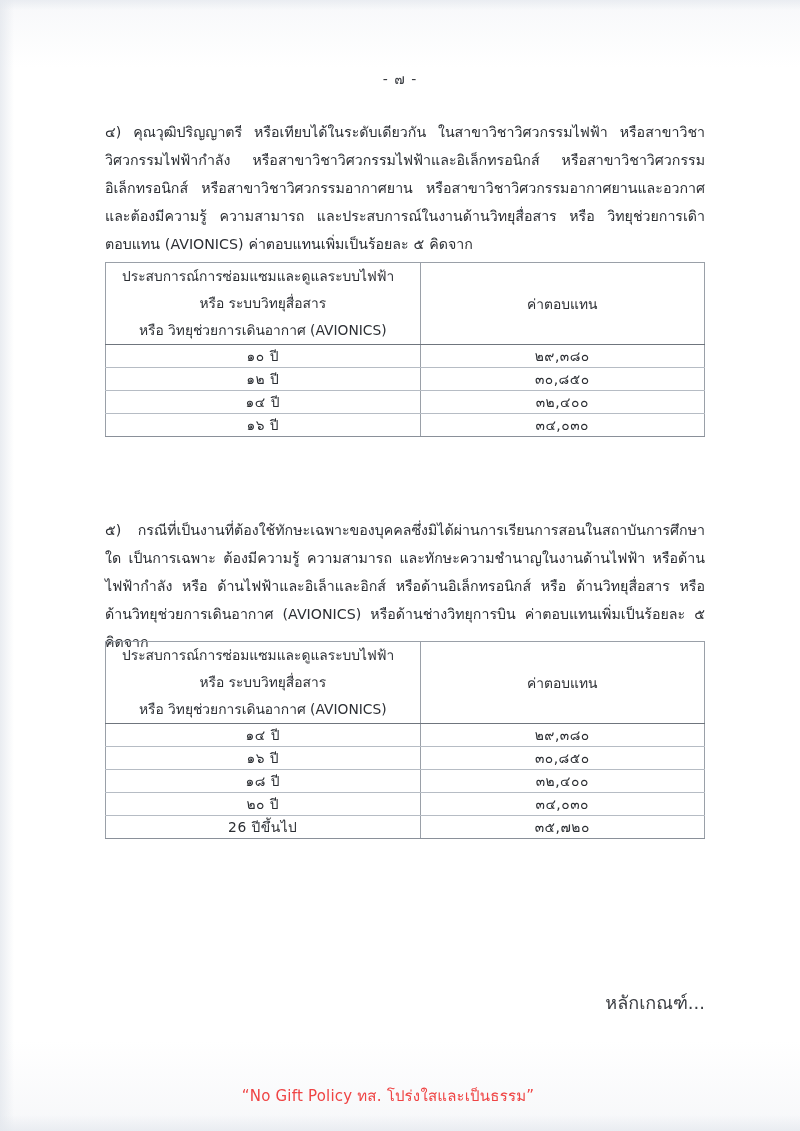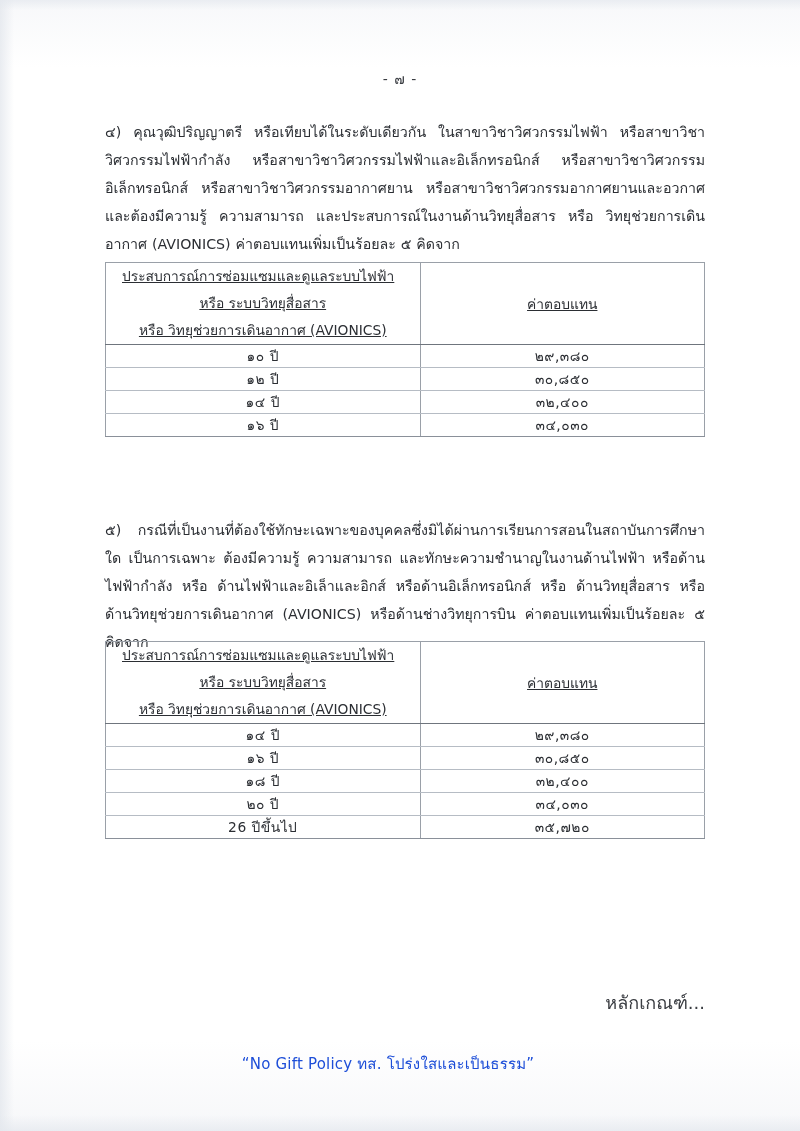--- a/index.html
+++ b/index.html
@@ -96,21 +96,20 @@
   table.t2 { top: 641px; }
 
   table.comp th,
   table.comp td {
     border: 1px solid #9aa0a8;
     padding: 0;
     font-weight: normal;
   }
   table.comp thead th {
     border-bottom: 1px solid #6f757d;
-    text-decoration: underline;
   }
   table.comp tbody td {
     border-top: 1px solid #b6bcc4;
     border-bottom: 1px solid #b6bcc4;
   }
   table.comp tbody tr:last-child td {
     border-bottom: 1px solid #8a9099;
   }
   table.comp .col-left  { width: 315px; }
   table.comp .col-right { width: 285px; }
@@ -144,47 +143,47 @@
   .tail-note {
     position: absolute;
     top: 988px;
     right: 95px;
     font-size: 18px;
     color: #3a3d42;
   }
 
   .footer-policy {
     position: absolute;
-    top: 1052px;
+    top: 1084px;
     left: 0;
     width: 776px;
     text-align: center;
     font-size: 15px;
-    color: #1d4ed8;
+    color: #ef4444;
     letter-spacing: 0.2px;
   }
 </style>
 </head>
 <body>
 
 <div class="page">
   <div class="scan-tint"></div>
   <div class="scan-edge-left"></div>
   <div class="scan-edge-top"></div>
   <div class="scan-edge-bottom"></div>
 
   <div class="content">
 
     <div class="page-number">- ๗ -</div>
 
     <div class="para para-1">
       <span>๔) คุณวุฒิปริญญาตรี หรือเทียบได้ในระดับเดียวกัน ในสาขาวิชาวิศวกรรมไฟฟ้า หรือสาขาวิชา</span>
       <span>วิศวกรรมไฟฟ้ากำลัง หรือสาขาวิชาวิศวกรรมไฟฟ้าและอิเล็กทรอนิกส์ หรือสาขาวิชาวิศวกรรมอิเล็กทรอนิกส์</span>
       <span>หรือสาขาวิชาวิศวกรรมอากาศยาน หรือสาขาวิชาวิศวกรรมอากาศยานและอวกาศ และต้องมีความรู้</span>
-      <span>ความสามารถ และประสบการณ์ในงานด้านวิทยุสื่อสาร หรือ วิทยุช่วยการเดินอากาศ (AVIONICS)</span>
+      <span>ความสามารถ และประสบการณ์ในงานด้านวิทยุสื่อสาร หรือ วิทยุช่วยการเดิาตอบแทน (AVIONICS)</span>
       <span>ค่าตอบแทนเพิ่มเป็นร้อยละ ๕ คิดจาก</span>
     </div>
 
     <table class="comp t1">
       <colgroup>
         <col class="col-left">
         <col class="col-right">
       </colgroup>
       <thead>
         <tr>

